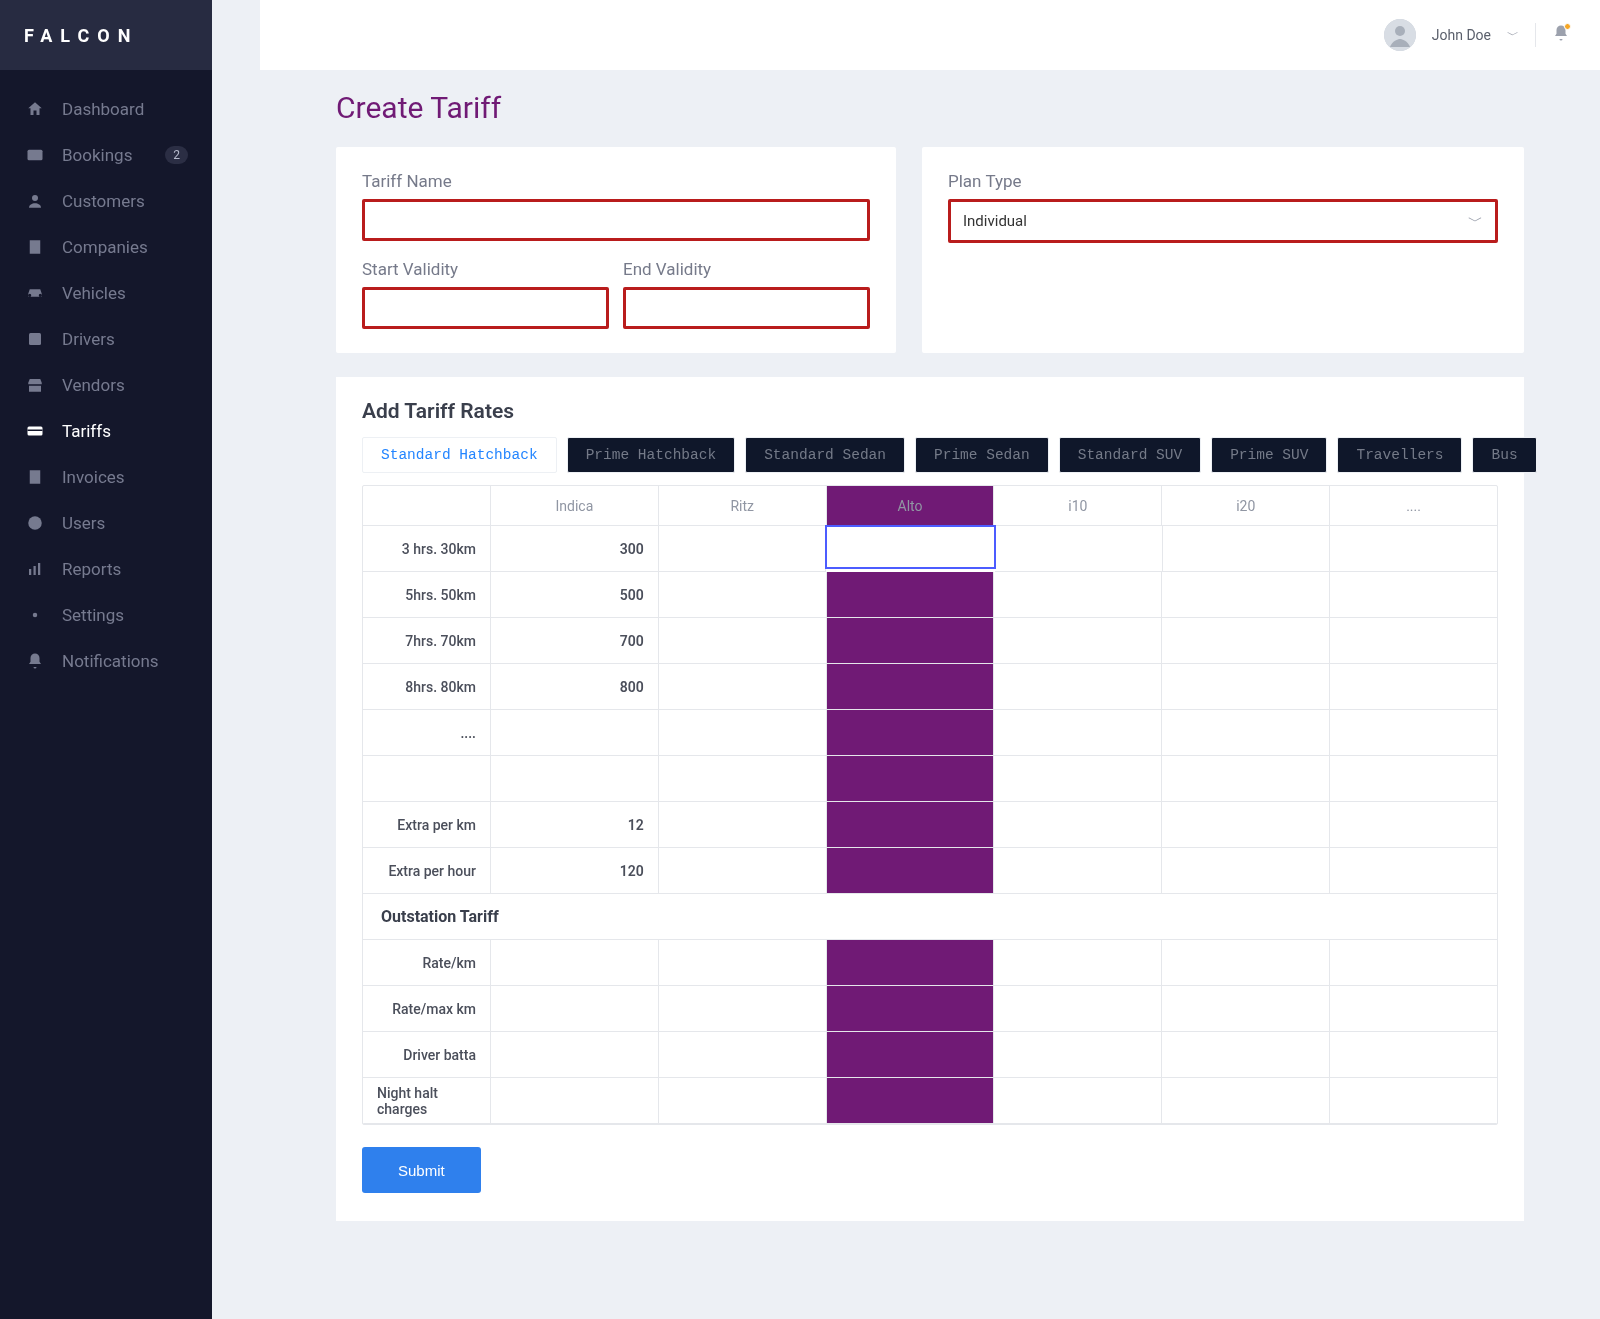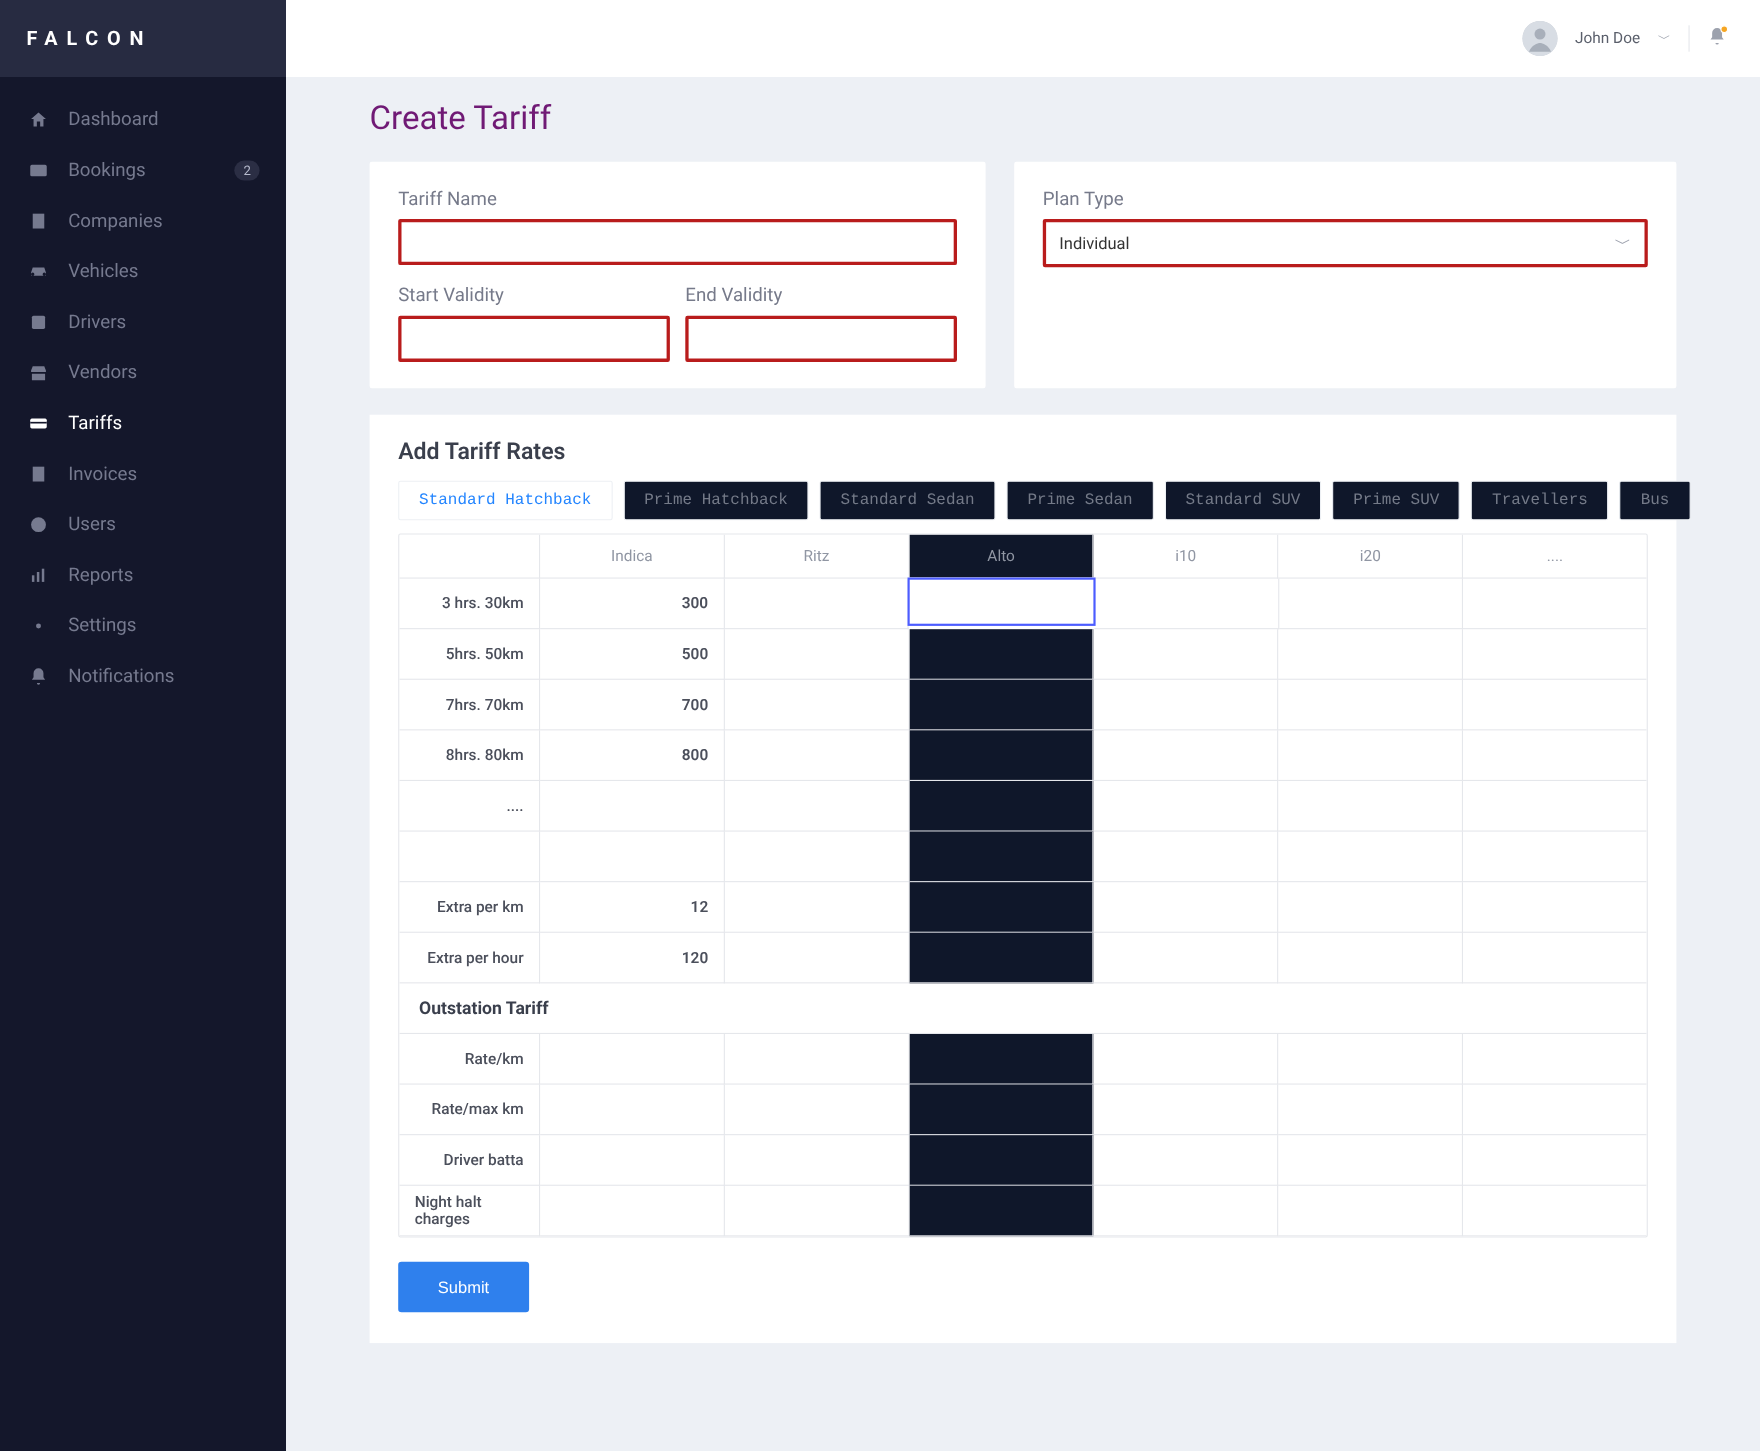--- a/index.html
+++ b/index.html
@@ -18,21 +18,21 @@
   body{
     font-family:-apple-system,BlinkMacSystemFont,"Segoe UI",Roboto,Helvetica,Arial,sans-serif;
     background:var(--bg);
     color:var(--text);
     width:1600px;
     height:1319px;
     overflow:hidden;
   }
 
   
-  .sidebar{position:fixed;left:0;top:0;bottom:0;width:260px;background:var(--sidebar);}
+  .sidebar{position:fixed;left:0;top:0;bottom:0;width:212px;background:var(--sidebar);}
   .brand{height:70px;background:var(--sidebar-brand);display:flex;align-items:center;padding:0 24px;color:#fff;font-weight:700;letter-spacing:8px;font-size:18px;}
   .nav{padding-top:16px;}
   .nav-item{display:flex;align-items:center;gap:16px;padding:13px 24px;color:#767a8f;font-size:17px;cursor:pointer;}
   .nav-item.active{color:#fff;}
   .nav-item .icon{width:22px;display:flex;justify-content:center;}
   .nav-item svg{width:18px;height:18px;fill:currentColor;}
   .nav-badge{margin-left:auto;background:#2b2e44;color:#b7bbcd;font-size:12px;padding:2px 8px;border-radius:10px;min-width:22px;text-align:center;}
 
   
   .topbar{position:fixed;left:260px;right:0;top:0;height:70px;background:#fff;display:flex;align-items:center;justify-content:flex-end;padding:0 30px;gap:16px;}
@@ -80,21 +80,21 @@
   
   .tbl{margin-top:12px;border:1px solid var(--line);border-radius:2px;overflow:hidden;}
   .tbl-head,.tbl-row{display:flex;}
   .tbl-head{font-size:14px;color:#9096a3;}
   .tbl-cell{border-right:1px solid var(--line);border-bottom:1px solid var(--line);display:flex;align-items:center;justify-content:flex-end;padding:0 14px;height:34px;font-size:14px;}
   .tbl-head .tbl-cell{justify-content:center;height:40px;}
   .tbl-cell.first{flex:0 0 128px;justify-content:flex-end;color:#4b4f5b;}
   .tbl-cell.col{flex:1;}
   .tbl-row .tbl-cell.first{font-weight:500;}
   .tbl-row .tbl-cell{height:46px;}
-  .tbl-cell.shade{background:#0f172a;}
+  .tbl-cell.shade{background:#701a75;}
   .tbl-cell.val{color:#4b4f5b;font-weight:600;}
   .tbl-cell.last-col{border-right:none;}
 
   .active-cell{border:2px solid #4c5cff;background:#fff !important;height:44px !important;margin:-1px;}
 
   .section-title{font-size:16px;font-weight:700;color:#3a3f4c;display:flex;align-items:center;border-bottom:1px solid var(--line);height:46px;padding-left:18px;}
 
   .submit{margin-top:22px;background:var(--btn);color:#fff;border:none;border-radius:3px;height:46px;padding:0 36px;font-size:15px;font-weight:500;cursor:pointer;}
 </style>
 </head>
@@ -112,20 +112,29 @@
       <span>Dashboard</span>
     </div>
     <div class="nav-item">
       <span class="icon">
           <svg viewBox="0 0 24 24">
             <rect x="2" y="5" width="20" height="14" rx="2"></rect>
           </svg>
         </span>
       <span>Bookings</span>
       <span class="nav-badge">2</span>
+    </div>
+    <div class="nav-item">
+      <span class="icon">
+          <svg viewBox="0 0 24 24">
+            <circle cx="12" cy="8" r="4"></circle>
+            <path d="M4 21c0-4 4-6 8-6s8 2 8 6"></path>
+          </svg>
+        </span>
+      <span>Customers</span>
     </div>
     <div class="nav-item">
       <span class="icon">
           <svg viewBox="0 0 24 24">
             <rect x="5" y="3" width="14" height="18"></rect>
           </svg>
         </span>
       <span>Companies</span>
     </div>
     <div class="nav-item">

